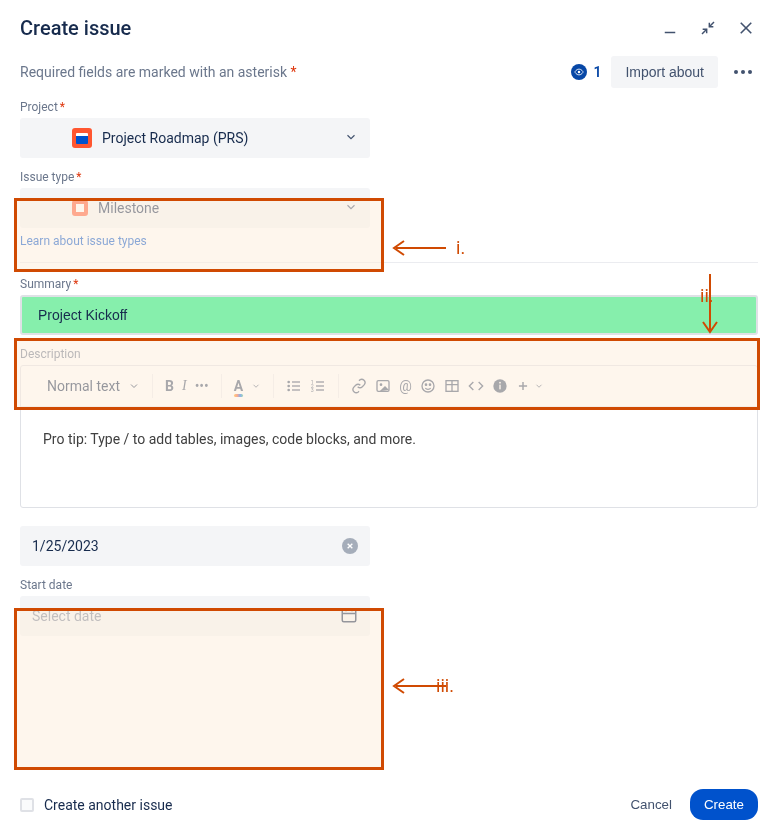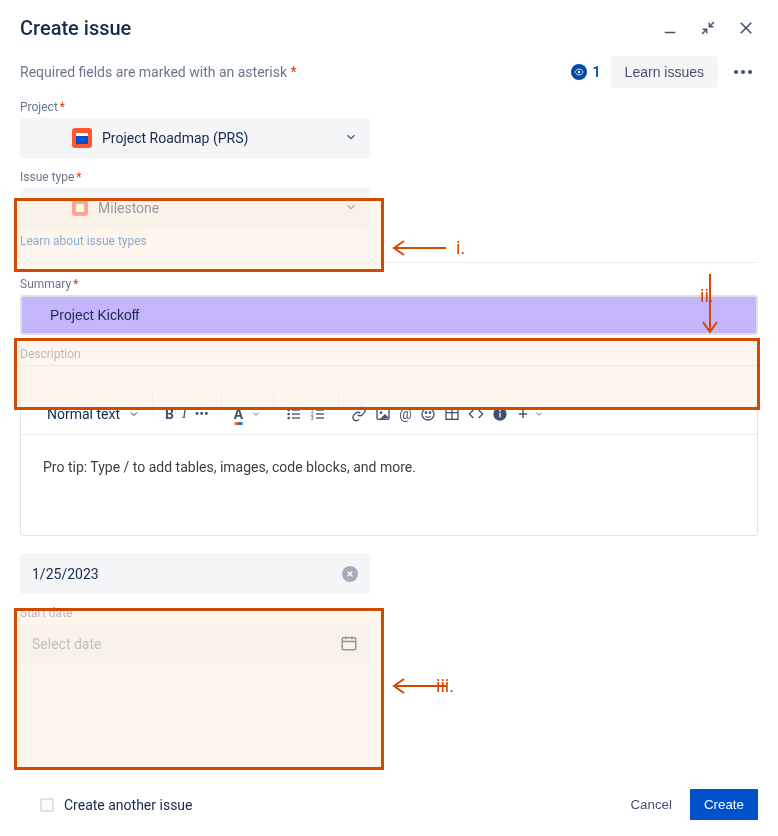--- a/index.html
+++ b/index.html
@@ -60,33 +60,33 @@
   .proj-icon { width:20px; height:20px; border-radius:3px; background:#FF5630; display:flex; }
   .proj-icon::after{ content:""; margin:auto; width:12px; height:8px; background:#0052CC; border-top:3px solid #fff; border-radius:1px;}
   .milestone-icon { width:16px; height:16px; border-radius:3px; background:#fff; border:4px solid #FF5630; }
   .chevron { color:#42526E; }
 
   .link { color:#0052CC; font-size: 12px; cursor:pointer; display:inline-block; margin-top:6px; }
 
   .hr { border:none; border-top:1px solid #EBECF0; margin: 14px 0; }
 
   .text-input {
-    width:100%; height:40px; border:2px solid #DFE1E6; background:#c4b5fd;
-    border-radius:3px; padding: 0 28px; font-size:14px; color:#172B4D;
+    width:100%; height:40px; border:2px solid #DFE1E6; background:#86efac;
+    border-radius:3px; padding: 0 16px; font-size:14px; color:#172B4D;
   }
 
   
   .rte {
     border:1px solid #DFE1E6; border-radius:3px; overflow:hidden;
   }
   .rte-toolbar {
     display:flex; align-items:center; gap:0; padding:6px 10px;
     border-bottom:1px solid #EBECF0;
   }
-  .rte-group { display:flex; align-items:center; gap:8px; padding: 0 12px; height:28px;margin-top:28px;}
+  .rte-group { display:flex; align-items:center; gap:8px; padding: 0 12px; height:28px;}
   .rte-divider { width:1px; height:24px; background:#EBECF0; }
   .rte-btn { color:#42526E; cursor:pointer; display:inline-flex; align-items:center; gap:4px; font-size:14px;}
   .rte-btn.normal { font-weight:400; color:#172B4D; gap:8px;}
   .rte-A { position:relative; font-weight:700; }
   .rte-A::after { content:""; position:absolute; left:0; right:0; bottom:-3px; height:3px;
     background: linear-gradient(90deg,#FFAB00,#FF5630,#0065FF,#36B37E); border-radius:2px;}
   .rte-body {
     padding: 24px 22px 60px 22px;
     color:#404040; font-size:14px;
   }
@@ -112,25 +112,25 @@
     position:absolute; z-index:52; color:#D04A02; font-size:18px; font-weight:400;
     pointer-events:none;
   }
 
   
   .footer {
     position:absolute; left:0; right:0; bottom:0;
     display:flex; align-items:center; justify-content:space-between;
     padding: 12px 20px 16px 20px; background:#fff;
   }
-  .footer-left { display:flex; align-items:center; gap:10px; color:#172B4D;margin-left:20px; }
+  .footer-left { display:flex; align-items:center; gap:10px; color:#172B4D; }
   .chk { width:14px; height:14px; border:2px solid #DFE1E6; border-radius:2px; background:#FAFBFC; cursor:pointer; }
   .footer-right { display:flex; align-items:center; gap:6px; }
   .btn-subtle { background:none; border:none; color:#42526E; font-weight:500; padding:8px 12px; cursor:pointer; border-radius:3px;}
-  .btn-primary { background:#0052CC; border:none; color:#fff; font-weight:500; padding:8px 14px; cursor:pointer; border-radius:1px;}
+  .btn-primary { background:#0052CC; border:none; color:#fff; font-weight:500; padding:8px 14px; cursor:pointer; border-radius:13px;}
 </style>
 </head>
 <body>
 
 <div class="modal">
 
   <div class="header">
     <h1>Create issue</h1>
     <div class="header-actions">
       <span class="icon-btn">
@@ -162,21 +162,21 @@
     <div class="right-controls">
       <span class="watch-pill">
         <span class="eye">
           <svg width="10" height="10" viewBox="0 0 24 24" fill="#fff">
               <circle cx="12" cy="12" r="3"></circle>
               <path d="M2 12s3.5-7 10-7 10 7 10 7-3.5 7-10 7S2 12 2 12z" fill="none" stroke="#fff" stroke-width="2"></path>
             </svg>
         </span>
         <span>1</span>
       </span>
-      <button class="import-btn">Learn issues</button>
+      <button class="import-btn">Import about</button>
       <span class="more-dots">
           <span></span>
           <span></span>
           <span></span>
         </span>
     </div>
   </div>
 
   <div class="body">
 

